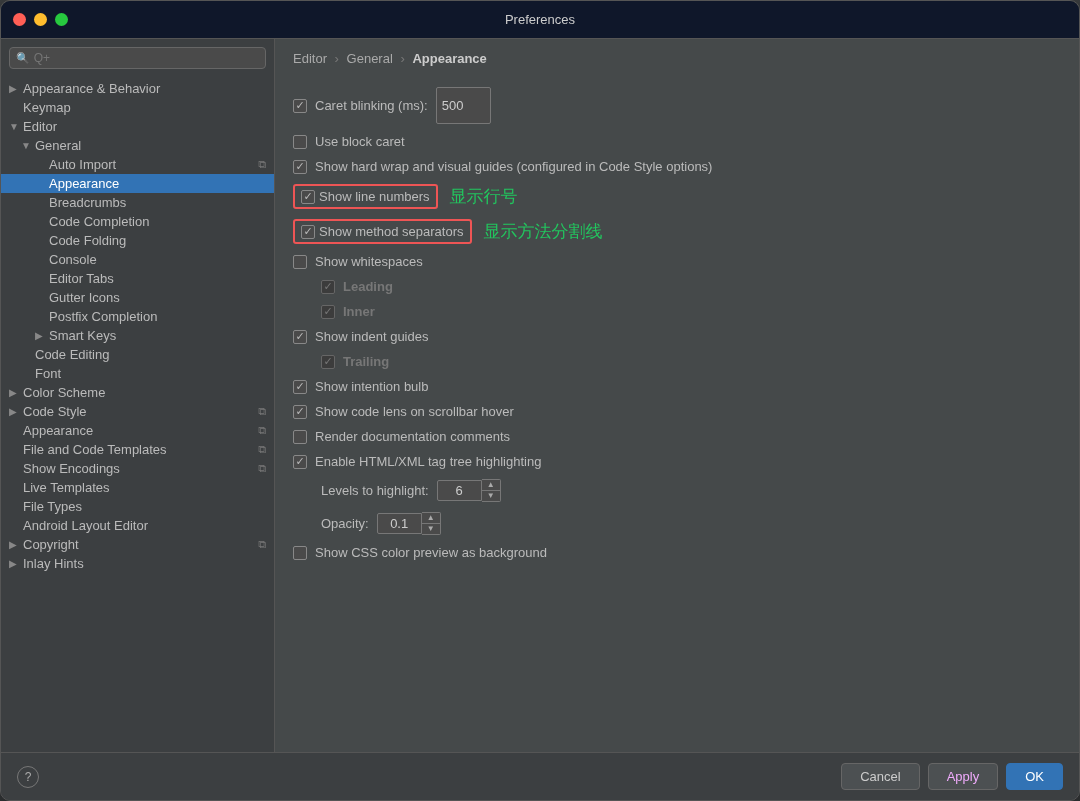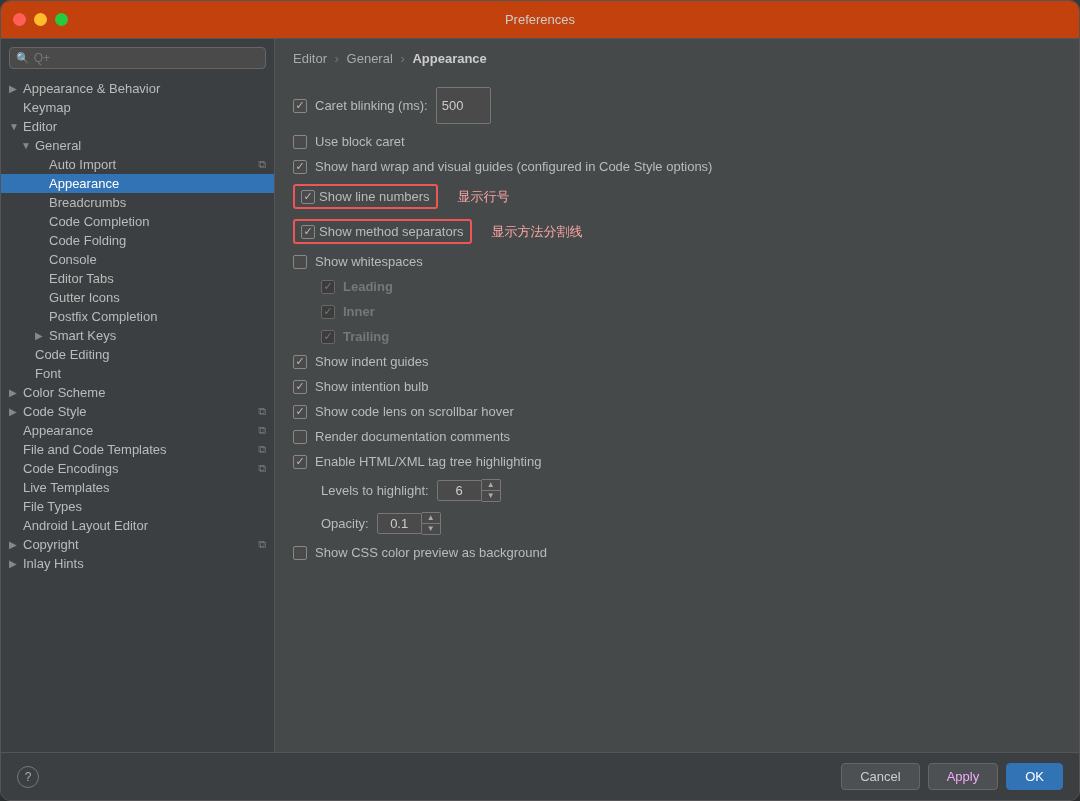--- a/index.html
+++ b/index.html
@@ -18,21 +18,21 @@
       height: 801px;
       background: #3c3f41;
       border-radius: 10px;
       overflow: hidden;
       display: flex;
       flex-direction: column;
       box-shadow: 0 20px 60px rgba(0,0,0,0.7);
       border: 1px solid #555;
     }
     .titlebar {
-      background: #c2410c;
+      background: #0f172a;
       height: 38px;
       display: flex;
       align-items: center;
       justify-content: center;
       position: relative;
       border-bottom: 1px solid #555;
       flex-shrink: 0;
     }
     .titlebar-buttons {
       position: absolute;
@@ -183,23 +183,23 @@
       background: #4a4a4a;
       border: 1px solid #777;
       color: #cccccc;
       border-radius: 2px;
       padding: 10px 5px;
       font-size: 13px;
       width: 55px;
       outline: none;
     }
     .annotation {
-      margin-left: 12px;
-      color: #fca5a5;
-      font-size: 13px;
+      margin-left: 4px;
+      color: #22c55e;
+      font-size: 17px;
     }
     .highlighted-row {
       border: 2px solid #e55;
       border-radius: 3px;
       padding: 3px 6px;
       display: flex;
       align-items: center;
       gap: 4px;
     }
     .spinner-input-wrap {
@@ -404,21 +404,21 @@
         </div>
 
         <div class="tree-item">
           <span class="arrow"></span>
           <span>File and Code Templates</span>
           <span class="copy-icon">⧉</span>
         </div>
 
         <div class="tree-item">
           <span class="arrow"></span>
-          <span>Code Encodings</span>
+          <span>Show Encodings</span>
           <span class="copy-icon">⧉</span>
         </div>
 
         <div class="tree-item">
           <span class="arrow"></span>
           <span>Live Templates</span>
         </div>
 
         <div class="tree-item">
           <span class="arrow"></span>
@@ -511,31 +511,31 @@
           </label>
         </div>
 
         <div class="setting-row indented">
           <input type="checkbox" checked="" disabled="" style="">
           <label class="disabled">
             <span>Inner</span>
           </label>
         </div>
 
+        <div class="setting-row">
+          <input type="checkbox" checked="" style="">
+          <label>
+            <span>Show indent guides</span>
+          </label>
+        </div>
+
         <div class="setting-row indented">
           <input type="checkbox" checked="" disabled="" style="">
           <label class="disabled">
             <span>Trailing</span>
-          </label>
-        </div>
-
-        <div class="setting-row">
-          <input type="checkbox" checked="" style="">
-          <label>
-            <span>Show indent guides</span>
           </label>
         </div>
 
         <div class="setting-row">
           <input type="checkbox" checked="" style="">
           <label>
             <span>Show intention bulb</span>
           </label>
         </div>
 

